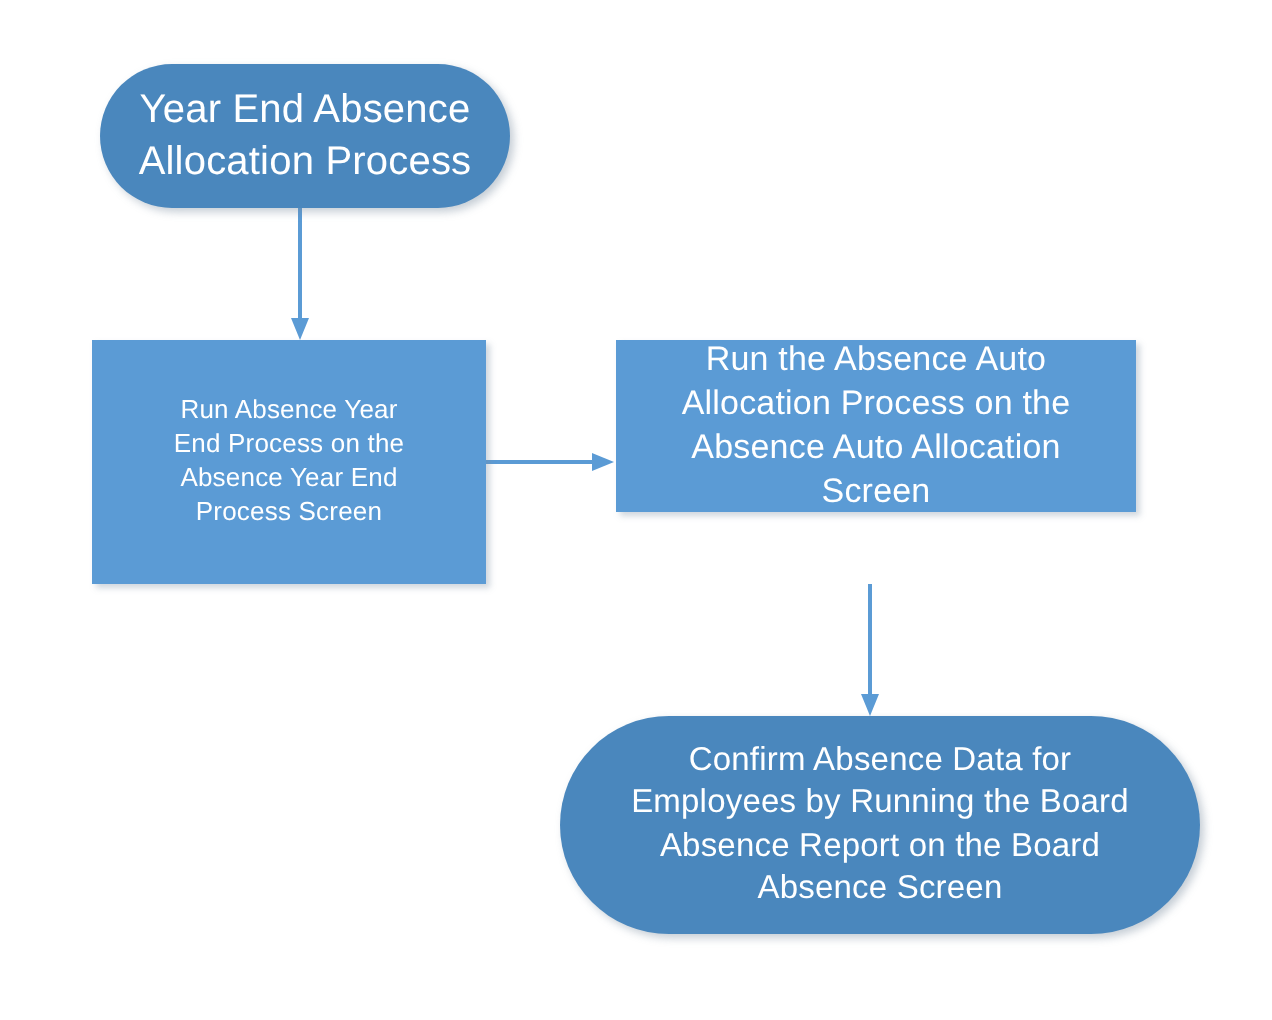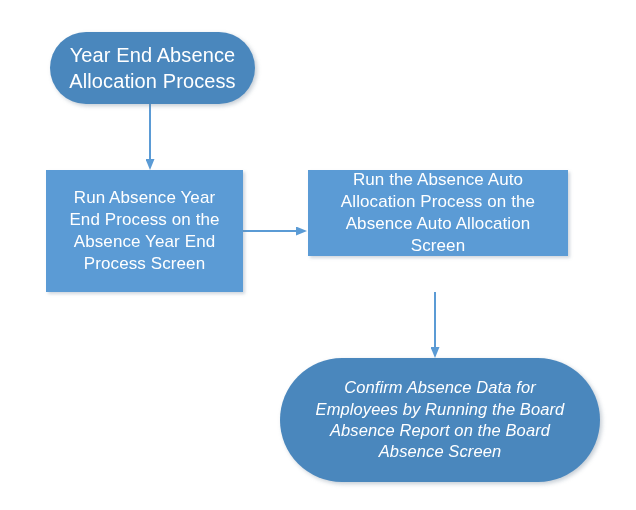--- a/index.html
+++ b/index.html
@@ -54,34 +54,33 @@
 
   #node-start {
     left: 50px;  top: 32px;
     width: 205px; height: 72px;
     border-radius: 36px;
     font-size: 20px;
   }
   #node-year-end {
     left: 46px;  top: 170px;
     width: 197px; height: 122px;
-    font-size: 17px;
+    font-size: 13px;
   }
   #node-auto-alloc {
     left: 308px; top: 170px;
     width: 260px; height: 86px;
     font-size: 17px;
     text-align: center;
   }
   #node-confirm {
     left: 280px; top: 358px;
-    width: 320px; height: 124px;
+    width: 320px; height: 109px;
     border-radius: 62px;
     font-size: 16.5px;
-    font-style: italic;
   }
 </style>
 </head>
 <body>
 
 <div id="canvas">
 
   <svg id="arrow-layer" viewBox="0 0 636 510" xmlns="http://www.w3.org/2000/svg">
     <defs>
       <marker id="arrowhead-down" markerWidth="11" markerHeight="9" refX="1" refY="4.5" orient="auto" markerUnits="userSpaceOnUse">

